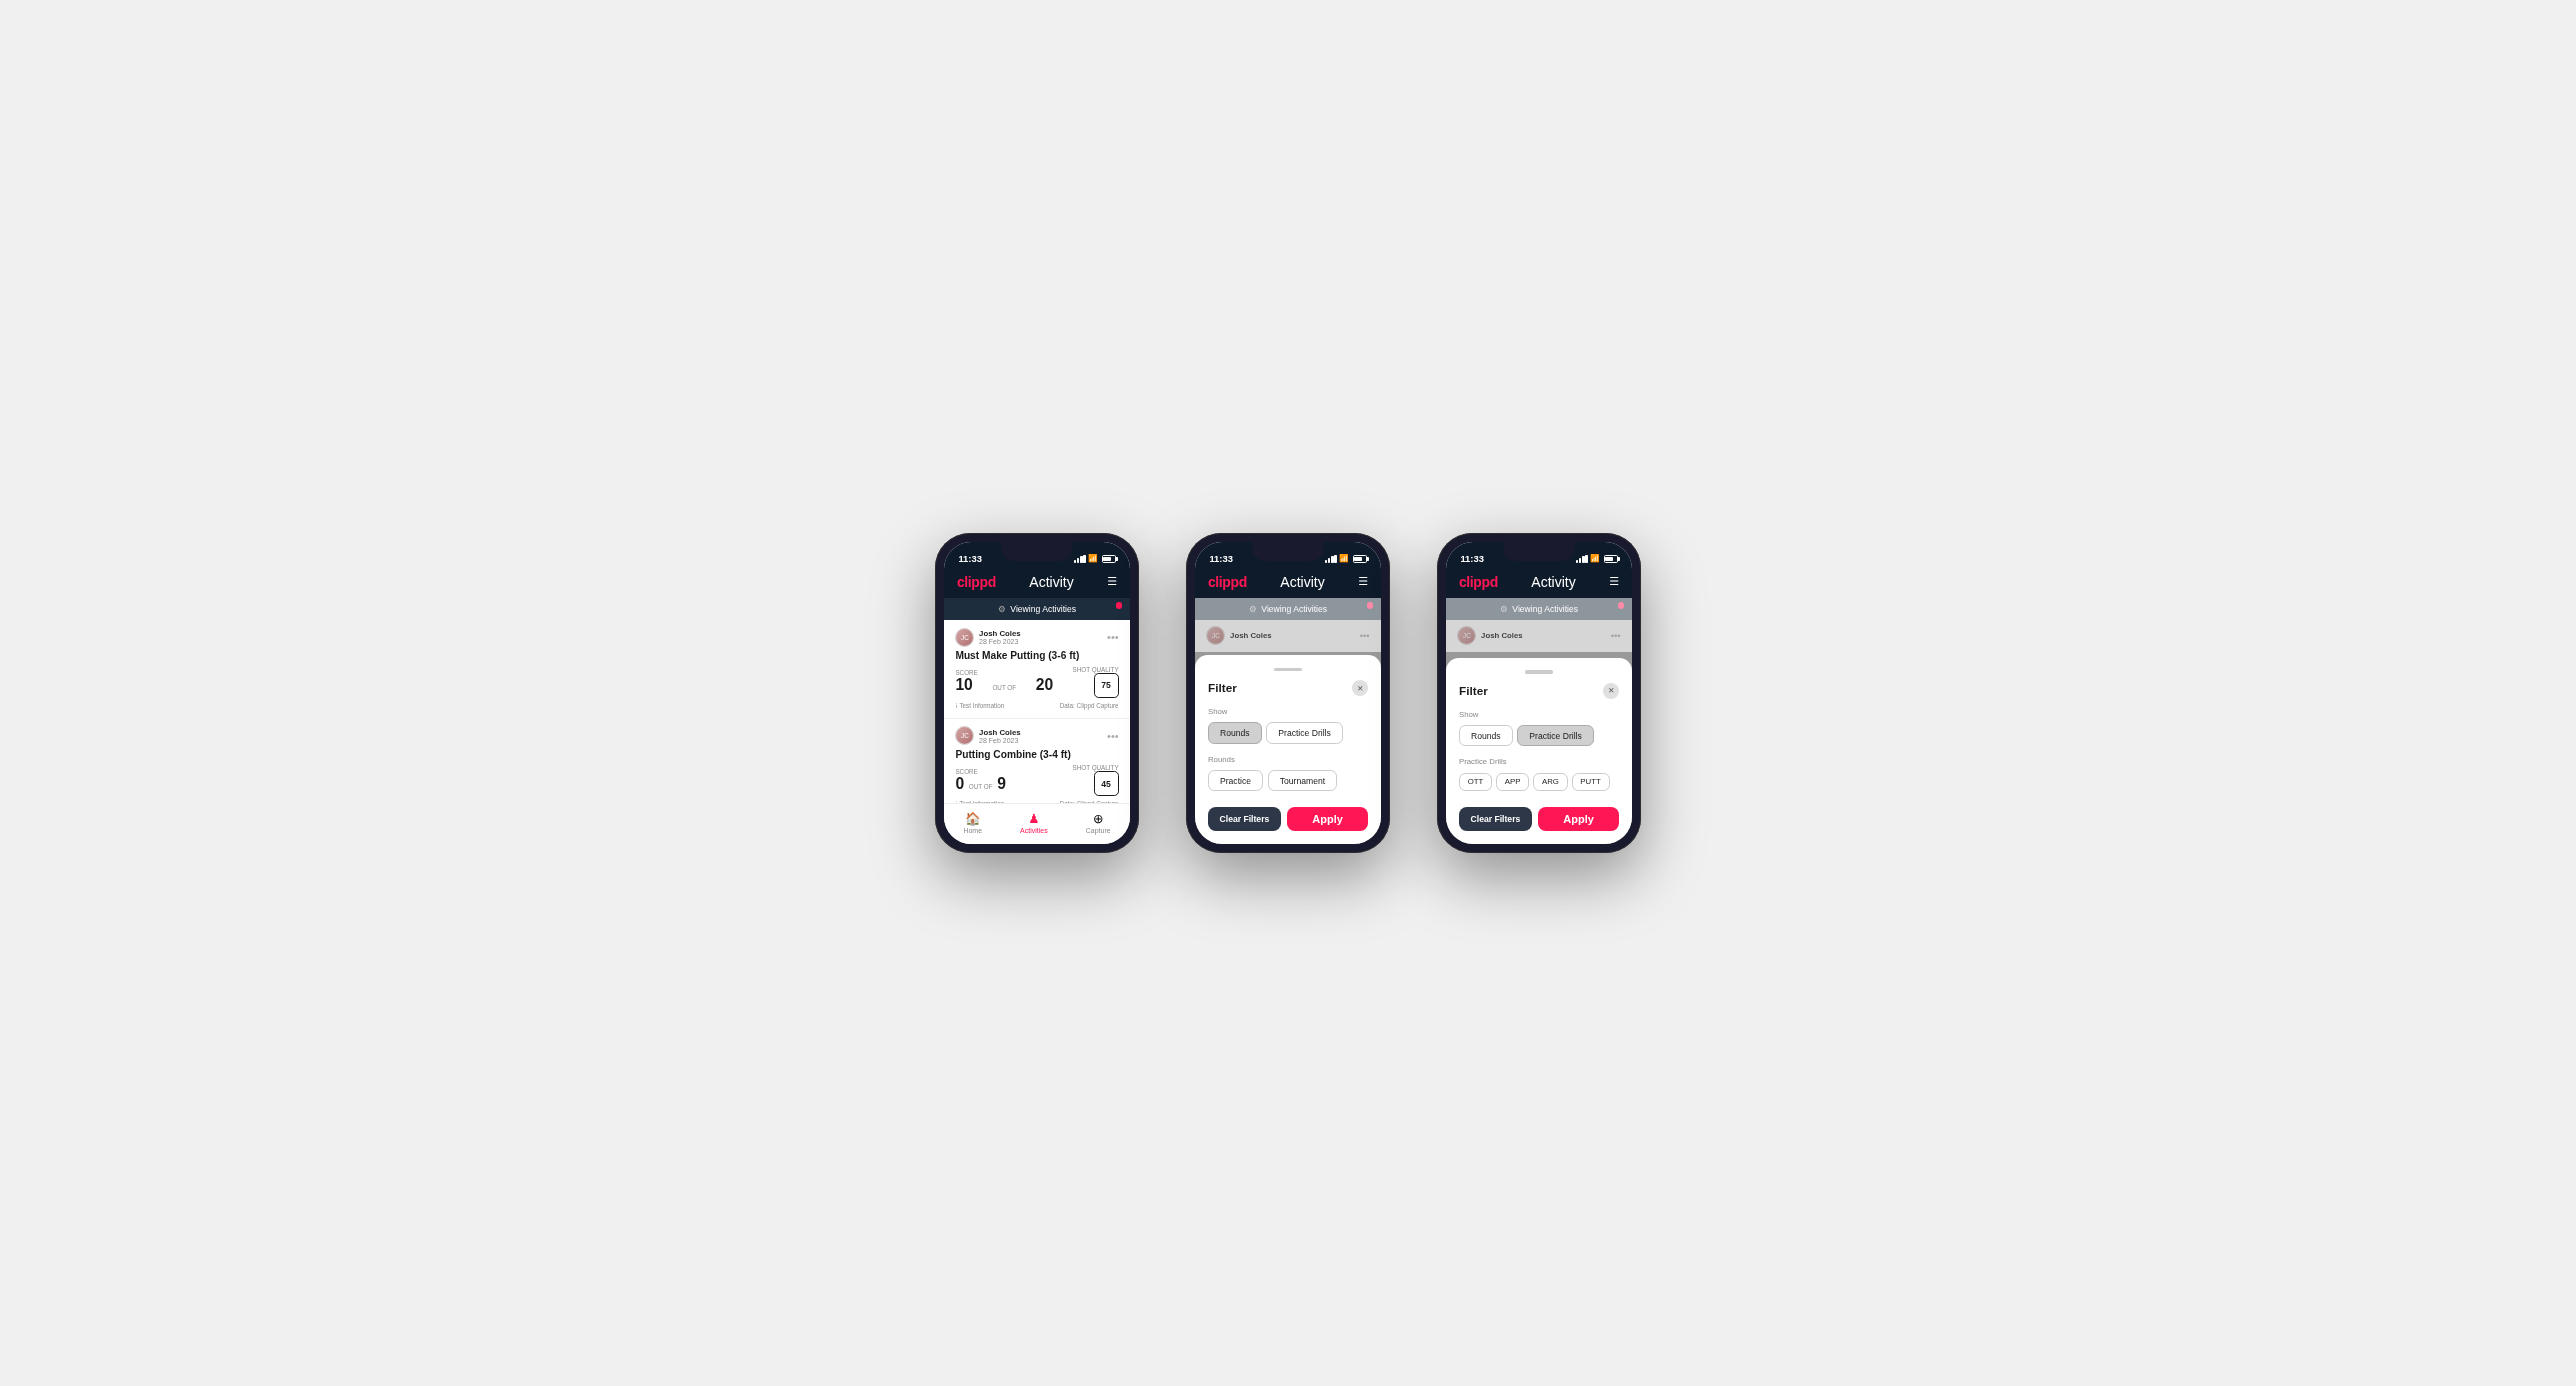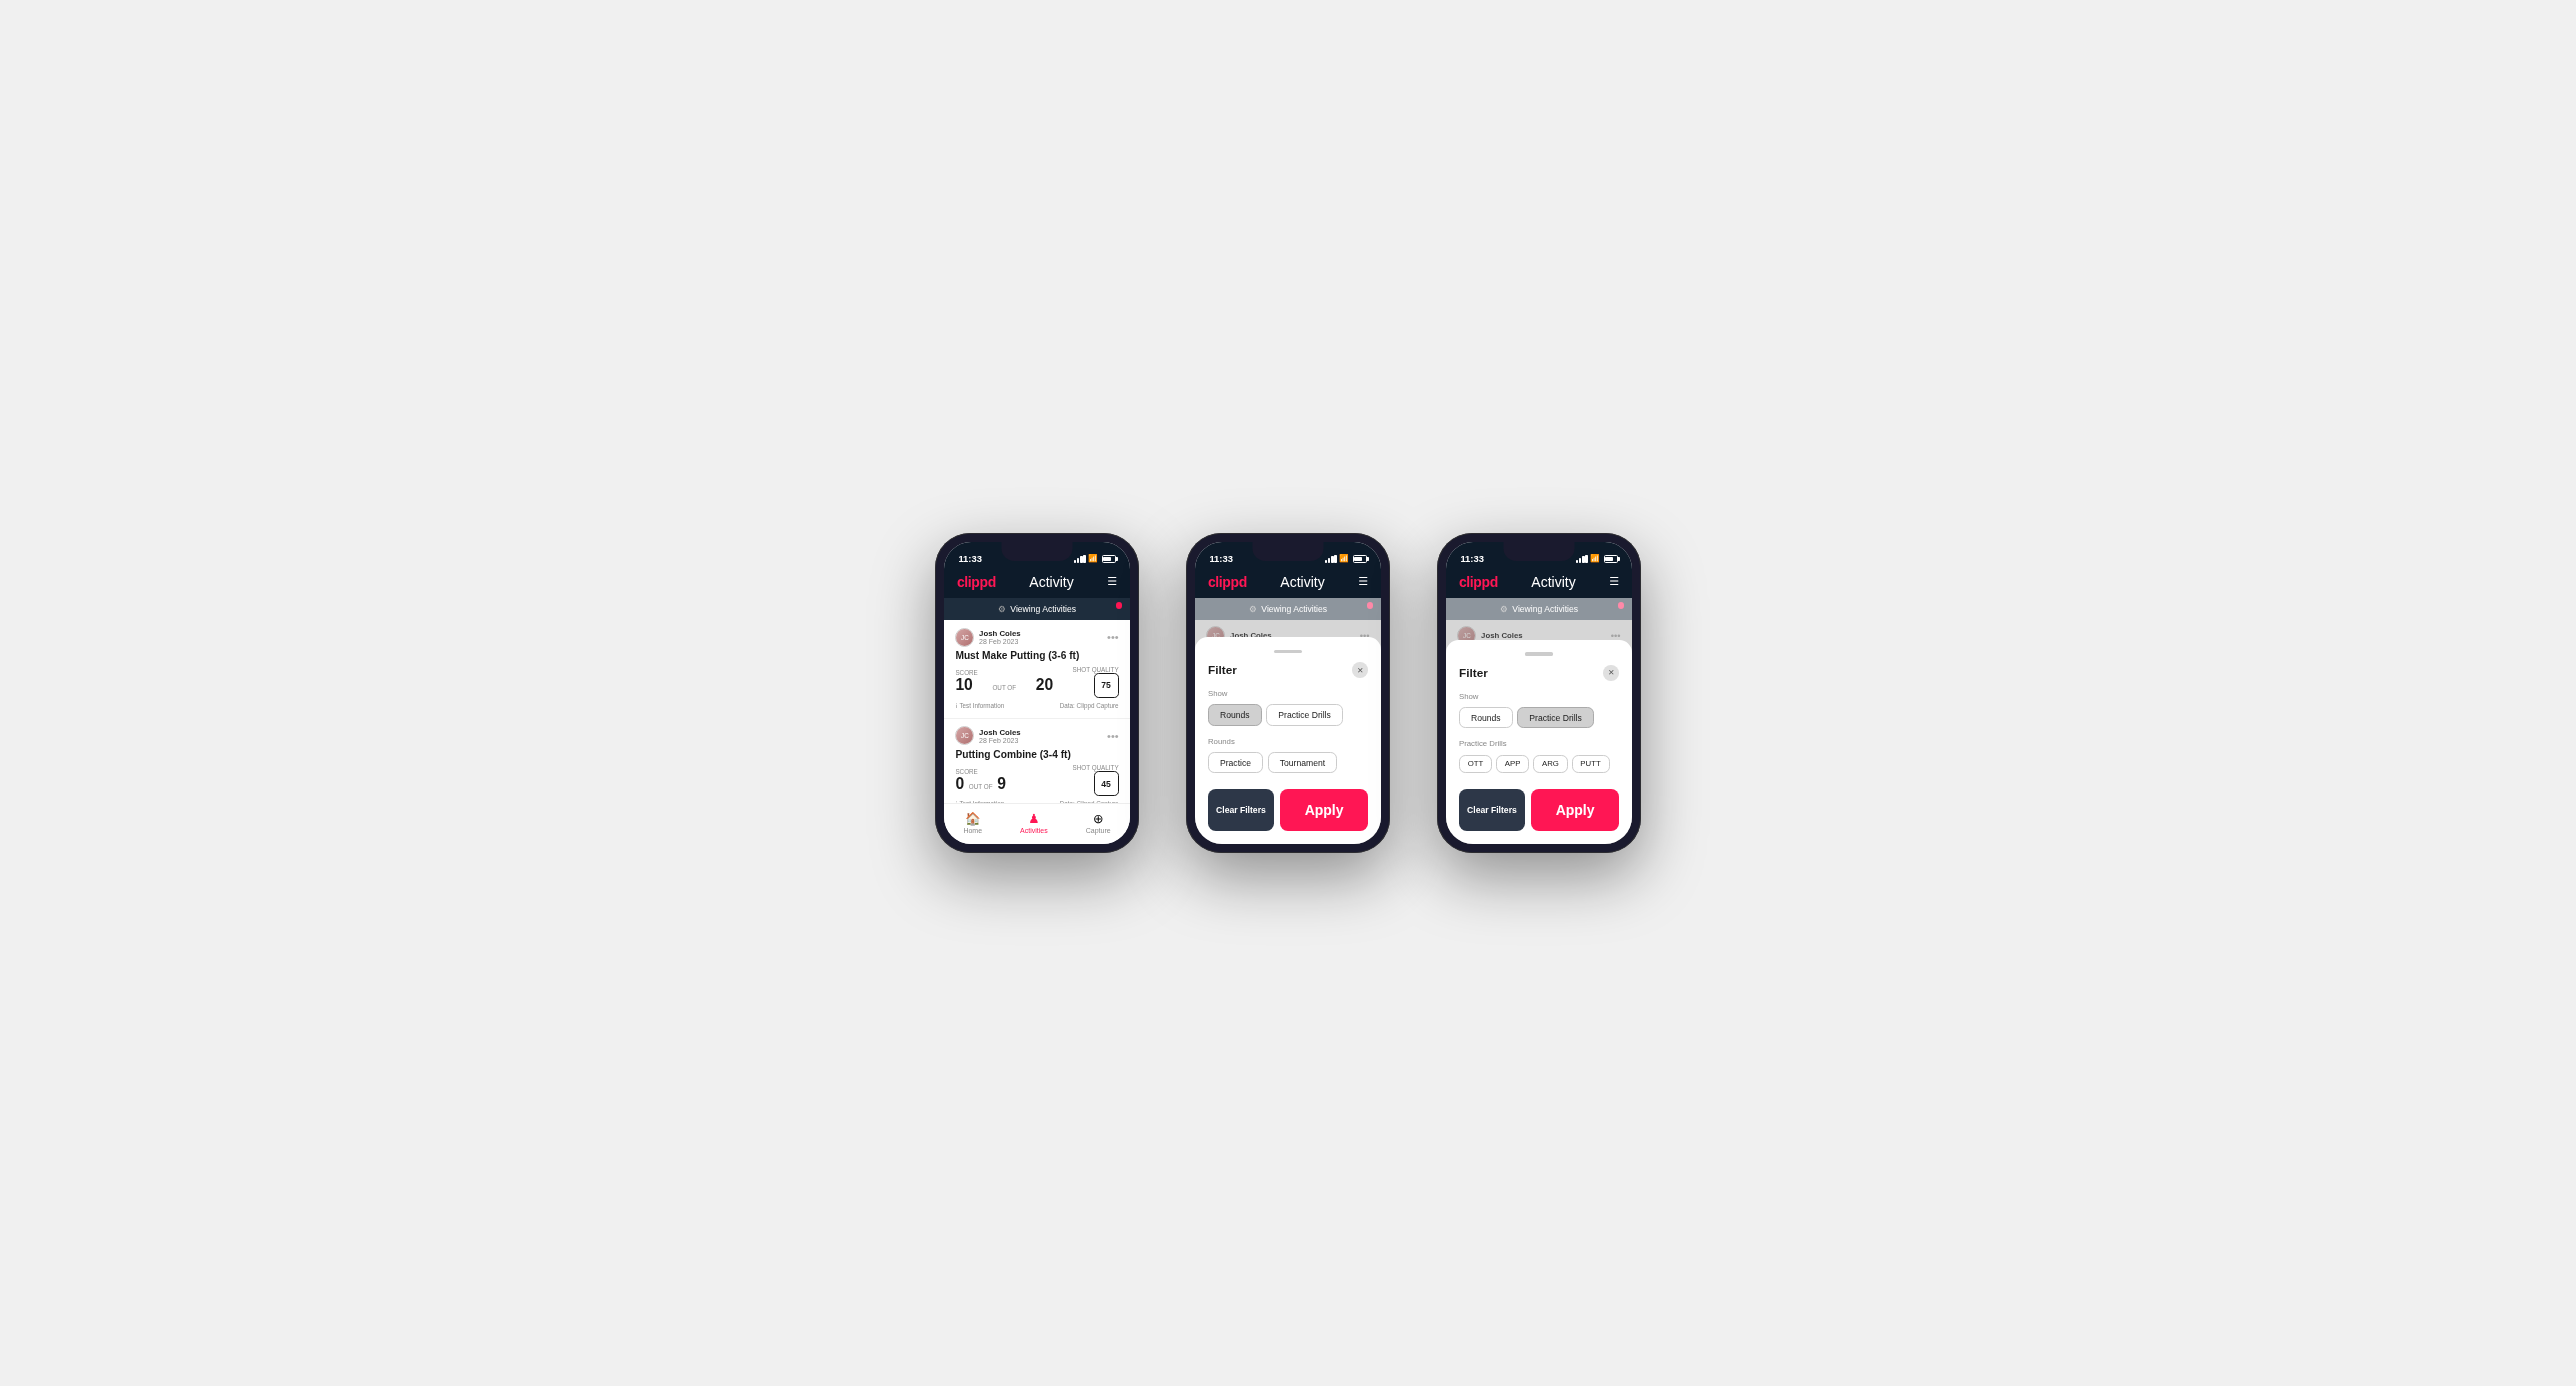--- a/index.html
+++ b/index.html
@@ -321,26 +321,26 @@
       background: #2d3748;
       color: #fff;
       border: none;
       border-radius: 7.8px;
       font-size: 8.6px;
       font-weight: 600;
       cursor: pointer;
     }
     .btn-apply {
       flex: 1;
-      padding: 13px;
+      padding: 6px;
       background: #ff1654;
       color: #fff;
       border: none;
       border-radius: 7.8px;
-      font-size: 14px;
+      font-size: 11px;
       font-weight: 600;
       cursor: pointer;
     }
 
     
     .drill-tags {
       display: flex;
       gap: 3.9px;
       flex-wrap: wrap;
     }

